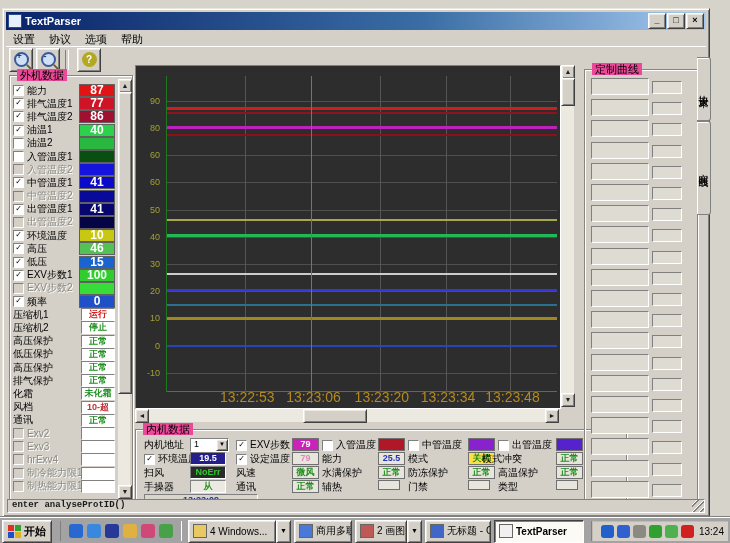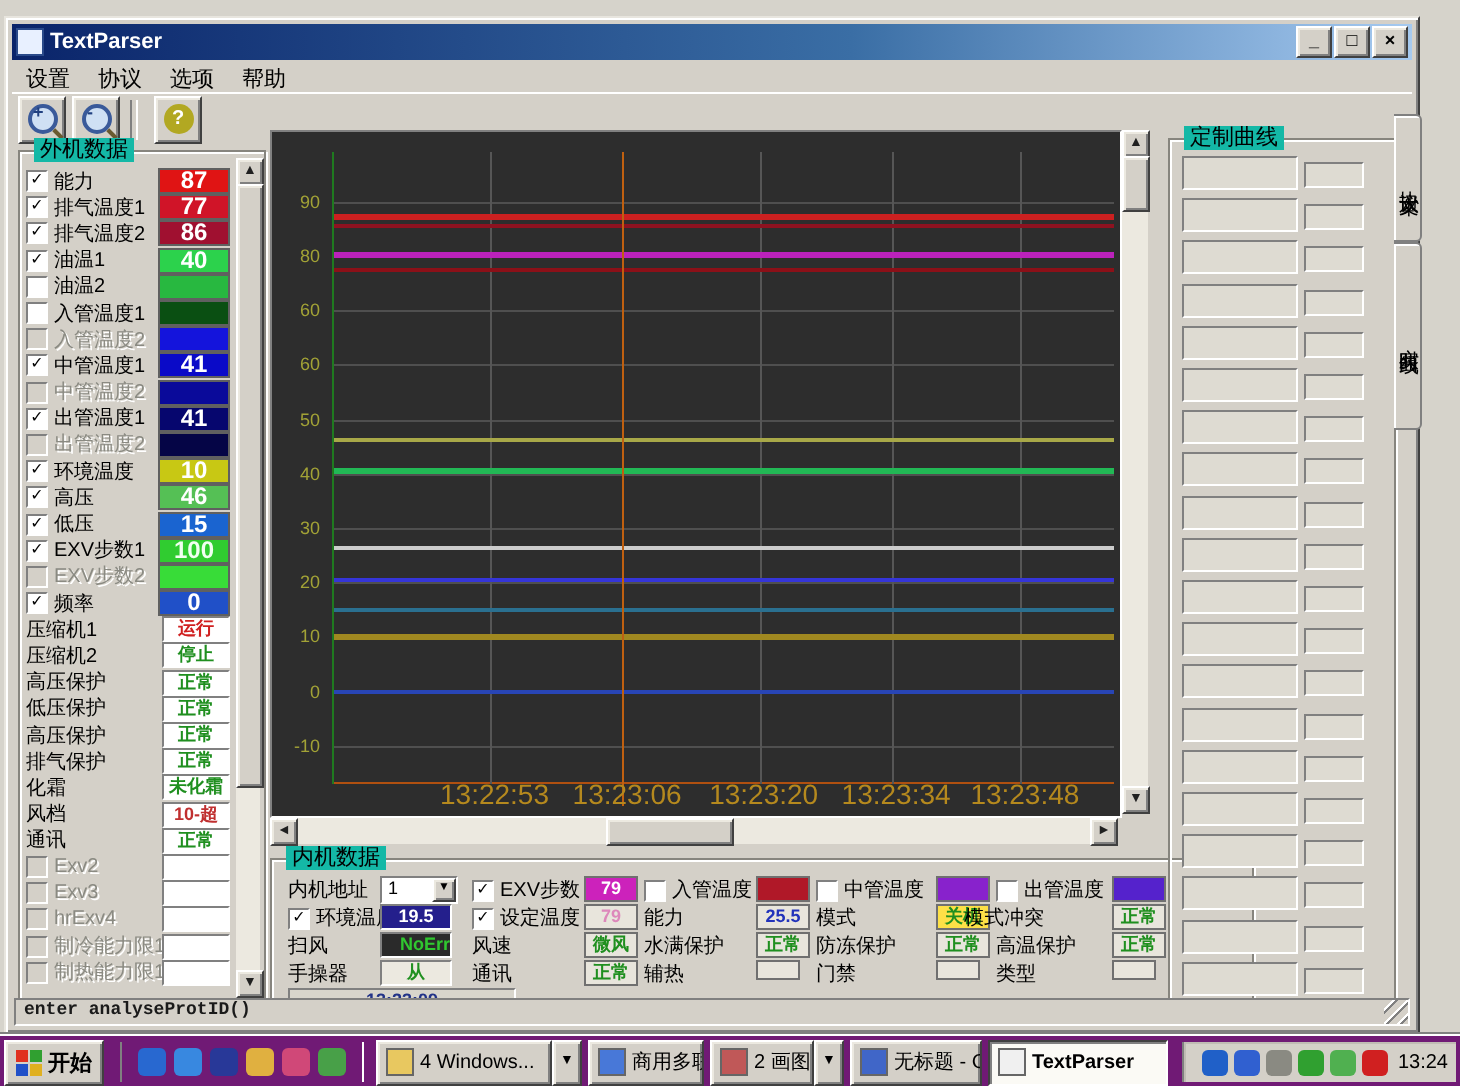--- a/index.html
+++ b/index.html
@@ -1,21 +1,21 @@
 <!DOCTYPE html>
 <html><head>
 <meta charset="utf-8">
 <style>
   html,body{margin:0;padding:0;}
   body{width:730px;height:543px;position:relative;overflow:hidden;background:#d6d3cb;
        font-family:"Liberation Sans","DejaVu Sans",sans-serif;font-size:11px;color:#000;}
   
   .raised{background:#d4d0c8;border:1px solid;border-color:#ffffff #404040 #404040 #ffffff;box-shadow:inset 1px 1px 0 #ece9e0, inset -1px -1px 0 #808080;}
   .groupbox{position:absolute;border:1px solid #87857e;box-shadow:inset 1px 1px 0 #ffffff,1px 1px 0 #ffffff;}
-  .gb-title{position:absolute;top:-7px;left:7px;background:#14b8a6;padding:0 3px;font-size:11px;line-height:12px;}
+  .gb-title{position:absolute;top:-7px;left:7px;background:#ec4899;padding:0 3px;font-size:11px;line-height:12px;}
   
   #app{position:absolute;left:2px;top:8px;width:706px;height:507px;background:#d4d0c8;
        border:1px solid;border-color:#e8e5de #404040 #404040 #e8e5de;box-shadow:inset 1px 1px 0 #fff,inset -1px -1px 0 #808080;}
   #titlebar{position:absolute;left:3px;top:3px;right:3px;height:18px;background:linear-gradient(to right,#0a246a,#3a6ea5 60%,#a6caf0);display:flex;align-items:center;padding:0 2px;}
   #title-icon{width:12px;height:12px;background:#e8f0ff;border:1px solid #2a4a8a;margin-right:3px;}
   #title-text{color:#fff;font-weight:bold;font-size:11px;flex:1;}
   .tb-btn{width:16px;height:14px;margin-left:1px;font-size:9px;line-height:12px;text-align:center;font-weight:bold;color:#000;}
   #menubar{position:absolute;left:3px;top:22px;right:3px;height:15px;display:flex;background:#d4d0c8;}
   .menu-item{padding:1px 7px 0 7px;font-size:11px;}
   #toolbar{position:absolute;left:3px;top:37px;right:3px;height:25px;display:flex;align-items:center;border-top:1px solid #fff;background:#d4d0c8;}
@@ -67,21 +67,21 @@
   #rightpanel{left:581px;top:60px;width:112px;height:434px;}
   .rp-row{position:absolute;left:6px;width:100px;height:21px;}
   .rp-wide{position:absolute;left:0;top:0;width:56px;height:15px;background:#dedbd2;border:1px solid;border-color:#808080 #fff #fff #808080;}
   .rp-narrow{position:absolute;left:61px;top:3px;width:28px;height:11px;background:#dedbd2;border:1px solid;border-color:#808080 #fff #fff #808080;}
   .side-tab{position:absolute;left:694px;width:13px;background:#d4d0c8;border:1px solid #808080;border-left:none;border-radius:0 3px 3px 0;writing-mode:vertical-rl;font-size:10px;text-align:center;letter-spacing:1px;box-shadow:1px 1px 0 #fff inset;}
   
   #statusbar{position:absolute;left:4px;right:4px;bottom:3px;height:12px;background:#d4d0c8;border:1px solid;border-color:#808080 #fff #fff #808080;font-family:"Liberation Mono","DejaVu Sans Mono",monospace;font-size:9px;line-height:11px;padding-left:4px;font-weight:bold;color:#1a1a1a;}
   #grip{position:absolute;right:0;bottom:0;width:12px;height:12px;background:
     repeating-linear-gradient(135deg,transparent 0 3px,#fff 3px 4px,#808080 4px 5px);}
   
-  #taskbar{position:absolute;left:0;top:517px;width:730px;height:26px;background:#701a75;border-top:1px solid #fff;box-shadow:0 -1px 0 #808080;display:flex;align-items:center;}
+  #taskbar{position:absolute;left:0;top:517px;width:730px;height:26px;background:#a3a3a3;border-top:1px solid #fff;box-shadow:0 -1px 0 #808080;display:flex;align-items:center;}
   #startbtn{margin-left:2px;height:21px;display:flex;align-items:center;padding:0 5px;font-weight:bold;font-size:11px;}
   #startbtn svg{margin-right:3px;}
   #quicklaunch{display:flex;align-items:center;margin-left:8px;border-left:1px solid #808080;border-right:1px solid #fff;padding:0 6px;height:20px;}
   .ql-icon{width:14px;height:14px;border-radius:3px;margin:0 2px;}
   #taskbtns{display:flex;align-items:center;margin-left:6px;flex:1;}
   .task-btn{height:21px;display:flex;align-items:center;padding:0 4px;margin-right:3px;font-size:10px;white-space:nowrap;overflow:hidden;}
   .task-btn .t-icon{width:12px;height:12px;margin-right:3px;flex:0 0 12px;border:1px solid #666;}
   .task-btn.active{background:#fbfaf5;border-color:#404040 #ffffff #ffffff #404040;box-shadow:inset 1px 1px 0 #808080;font-weight:bold;}
   .task-drop{width:13px;height:21px;margin-left:-3px;margin-right:3px;font-size:7px;line-height:20px;text-align:center;}
   #tray{display:flex;align-items:center;height:20px;border-left:1px solid #808080;padding:0 4px 0 6px;margin-right:2px;background:#d4d0c8;box-shadow:inset 1px 1px 0 #c0bcb4;}
@@ -350,21 +350,21 @@
         </div>
         <div class="dd" style="left: 54px; top: 8px;"><span>1</span><span class="dd-btn raised">▼</span></div>
         <div class="ip-cb-row" style="left: 8px; top: 22px;">
           <span class="cb" style="margin-right: 3px;">✓</span>
           <span>环境温度</span>
         </div>
         <div class="ip-field" style="left: 54px; top: 22px; background: rgb(36, 31, 140); color: rgb(255, 255, 255);">19.5</div>
         <div class="ip-cb-row" style="left: 8px; top: 36px;">
           <span>扫风</span>
         </div>
-        <div class="ip-field" style="left: 54px; top: 36px; background: rgb(42, 42, 42); color: rgb(48, 200, 48); text-align: right;">NoErr</div>
+        <div class="ip-field" style="left: 54px; top: 36px; background: rgb(42, 42, 42); color: rgb(48, 200, 48);">NoErr</div>
         <div class="ip-cb-row" style="left: 8px; top: 50px;">
           <span>手操器</span>
         </div>
         <div class="ip-field" style="left: 54px; top: 50px; background: rgb(236, 233, 224); color: rgb(32, 144, 32);">从</div>
         <div class="ip-cb-row" style="left: 100px; top: 8px;">
           <span class="cb" style="margin-right: 3px;">✓</span>
           <span>EXV步数</span>
         </div>
         <div class="ip-cb-row" style="left: 100px; top: 22px;">
           <span class="cb" style="margin-right: 3px;">✓</span>

